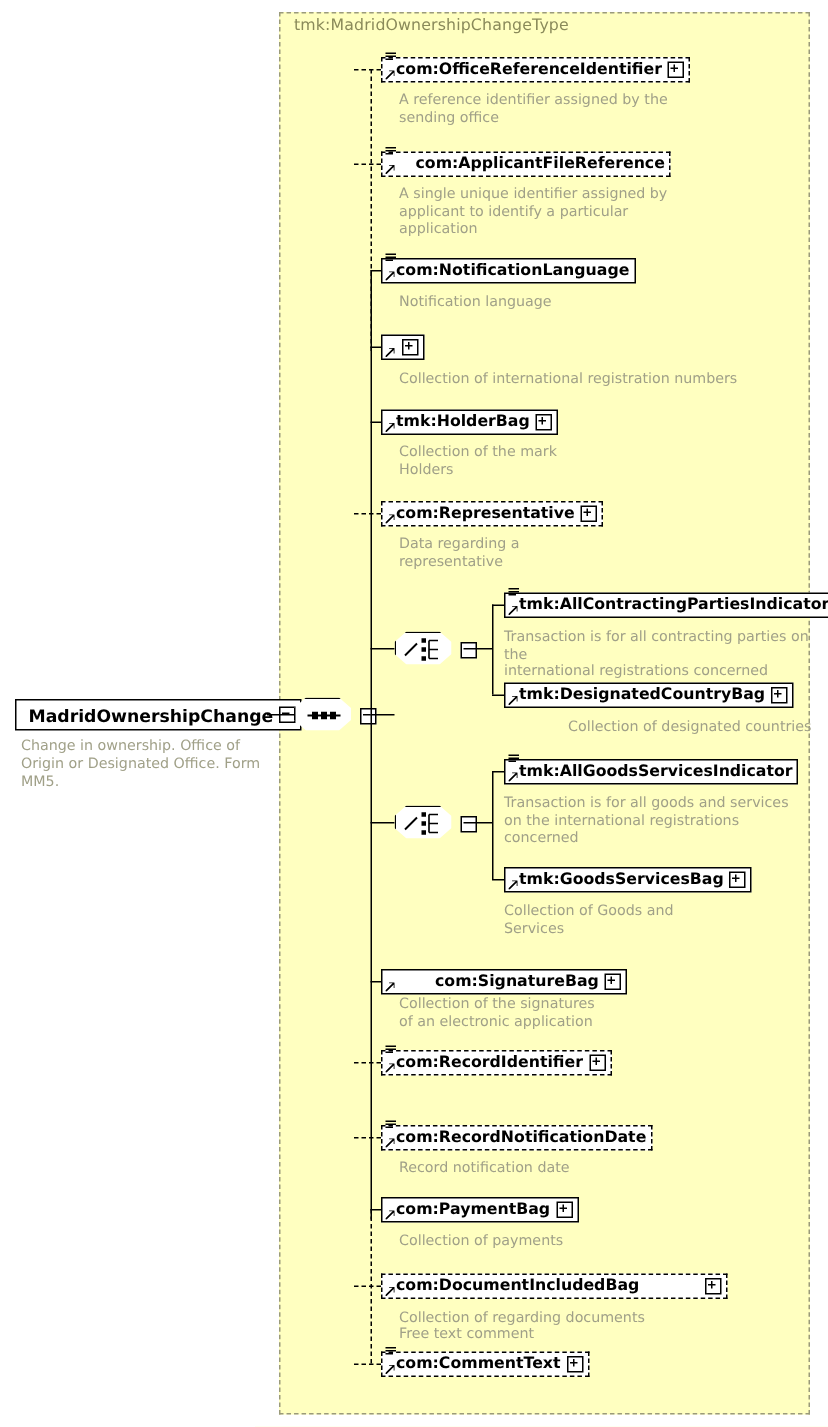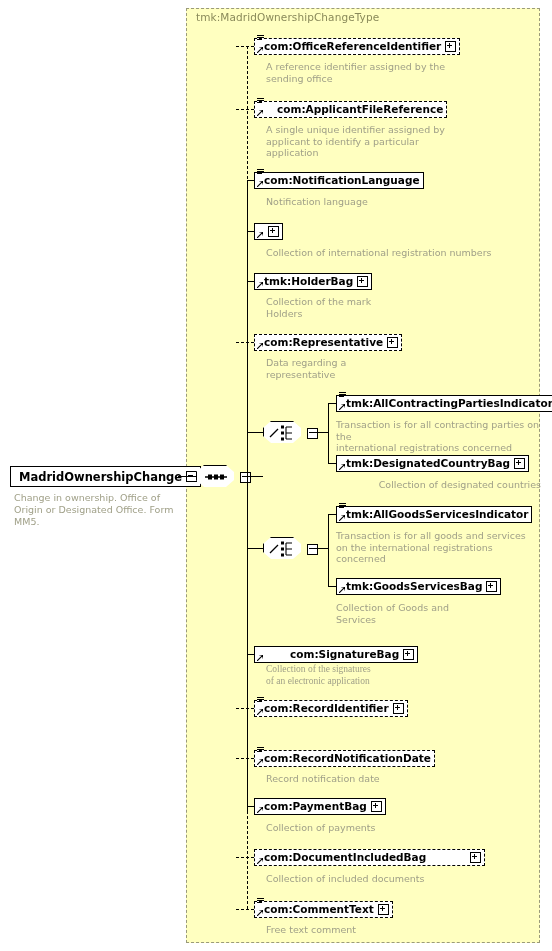--- a/index.html
+++ b/index.html
@@ -442,21 +442,21 @@
 <div class="ln h" style="left:247px; top:654px; width:7px;"></div>
 <div class="node" style="left:254px; top:646px;padding-left:35px;">
   <span class="ref-arrow">
     <svg width="6" height="6" viewBox="0 0 6 6">
         <path d="M0 6 L6 0 M6 0 L2.4 0 M6 0 L6 3.6" stroke="#000" stroke-width="1.1" fill="none"></path>
       </svg>
   </span>
   <span class="node-label">com:SignatureBag</span>
   <span class="expander"></span>
 </div>
-<div class="desc" style="left:266px; top:664px; width:190px;font-family:Liberation Serif, serif;">Collection of the signatures
+<div class="desc" style="left:266px; top:664px; width:190px;">Collection of the signatures
 of an electronic application</div>
 
 <div class="dln h" style="left:236px; top:708px; width:18px;"></div>
 <div class="node optional" style="left:254px; top:700px;">
   <span class="attr-glyph">
       <i></i>
       <i></i>
       <i></i>
     </span>
   <span class="ref-arrow">
@@ -500,30 +500,30 @@
 <div class="dln h" style="left:236px; top:857px; width:18px;"></div>
 <div class="node optional" style="left:254px; top:849px;gap:40px;">
   <span class="ref-arrow">
     <svg width="6" height="6" viewBox="0 0 6 6">
         <path d="M0 6 L6 0 M6 0 L2.4 0 M6 0 L6 3.6" stroke="#000" stroke-width="1.1" fill="none"></path>
       </svg>
   </span>
   <span class="node-label">com:DocumentIncludedBag</span>
   <span class="expander"></span>
 </div>
-<div class="desc" style="left:266px; top:873px; width:220px;">Collection of included documents</div>
+<div class="desc" style="left:266px; top:873px; width:220px;">Collection of regarding documents</div>
 
 <div class="dln h" style="left:236px; top:909px; width:18px;"></div>
 <div class="node optional" style="left:254px; top:901px;">
   <span class="attr-glyph">
       <i></i>
       <i></i>
       <i></i>
     </span>
   <span class="ref-arrow">
     <svg width="6" height="6" viewBox="0 0 6 6">
         <path d="M0 6 L6 0 M6 0 L2.4 0 M6 0 L6 3.6" stroke="#000" stroke-width="1.1" fill="none"></path>
       </svg>
   </span>
   <span class="node-label">com:CommentText</span>
   <span class="expander"></span>
 </div>
-<div class="desc" style="left:266px; top:924px; width:190px;">Free text comment</div>
+<div class="desc" style="left:266px; top:884px; width:190px;">Free text comment</div>
 
 </body></html>

